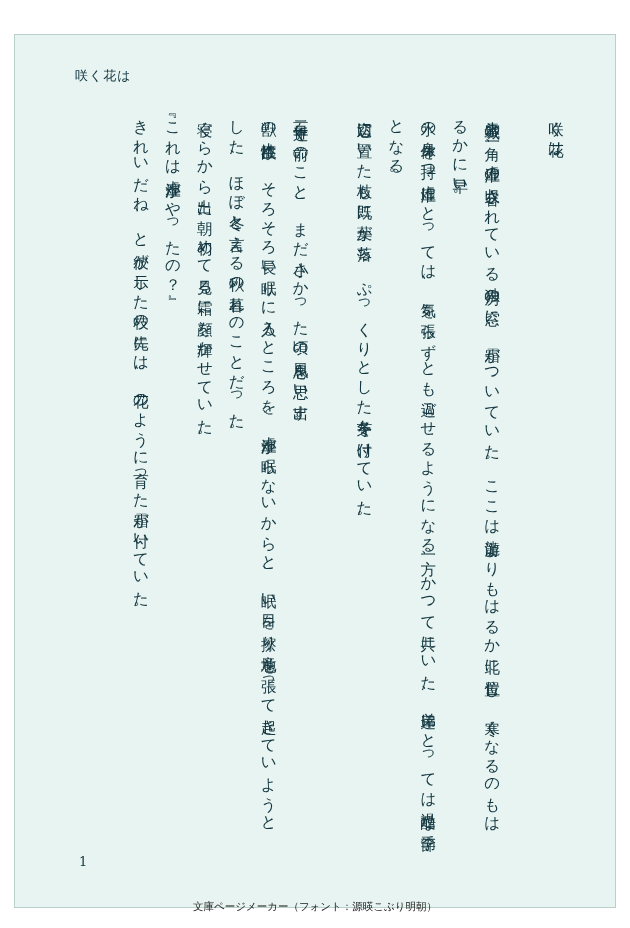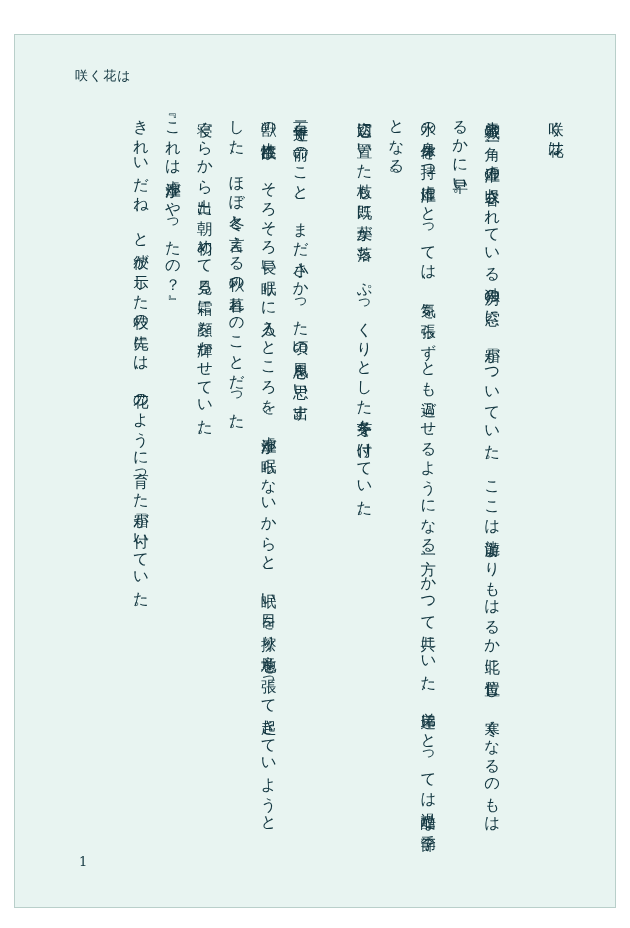--- a/index.html
+++ b/index.html
@@ -103,13 +103,14 @@
       <p>二百年近く前のこと、まだ小さかった頃の風息を思い出す。</p>
       <p>獣の本性故に、そろそろ長い眠りに入るところを、虚淮が眠らないからと、眠い目を擦り意地を張って起きていようとした、ほぼ冬と言える秋の暮れのことだった。</p>
       <p>寝ぐらから出た朝、初めて見る霜に顔を輝かせていた。</p>
       <p>『これは虚淮がやったの？』</p>
       <p>きれいだね、と彼が示した枝の先には、花のように育った霜が付いていた。</p>
     </div>
 
     <div class="page-number">1</div>
   </div>
 
+  <div class="footer">文庫ページメーカー（フォント：源暎こぶり明朝）</div>
 </div>
 
 </body></html>

